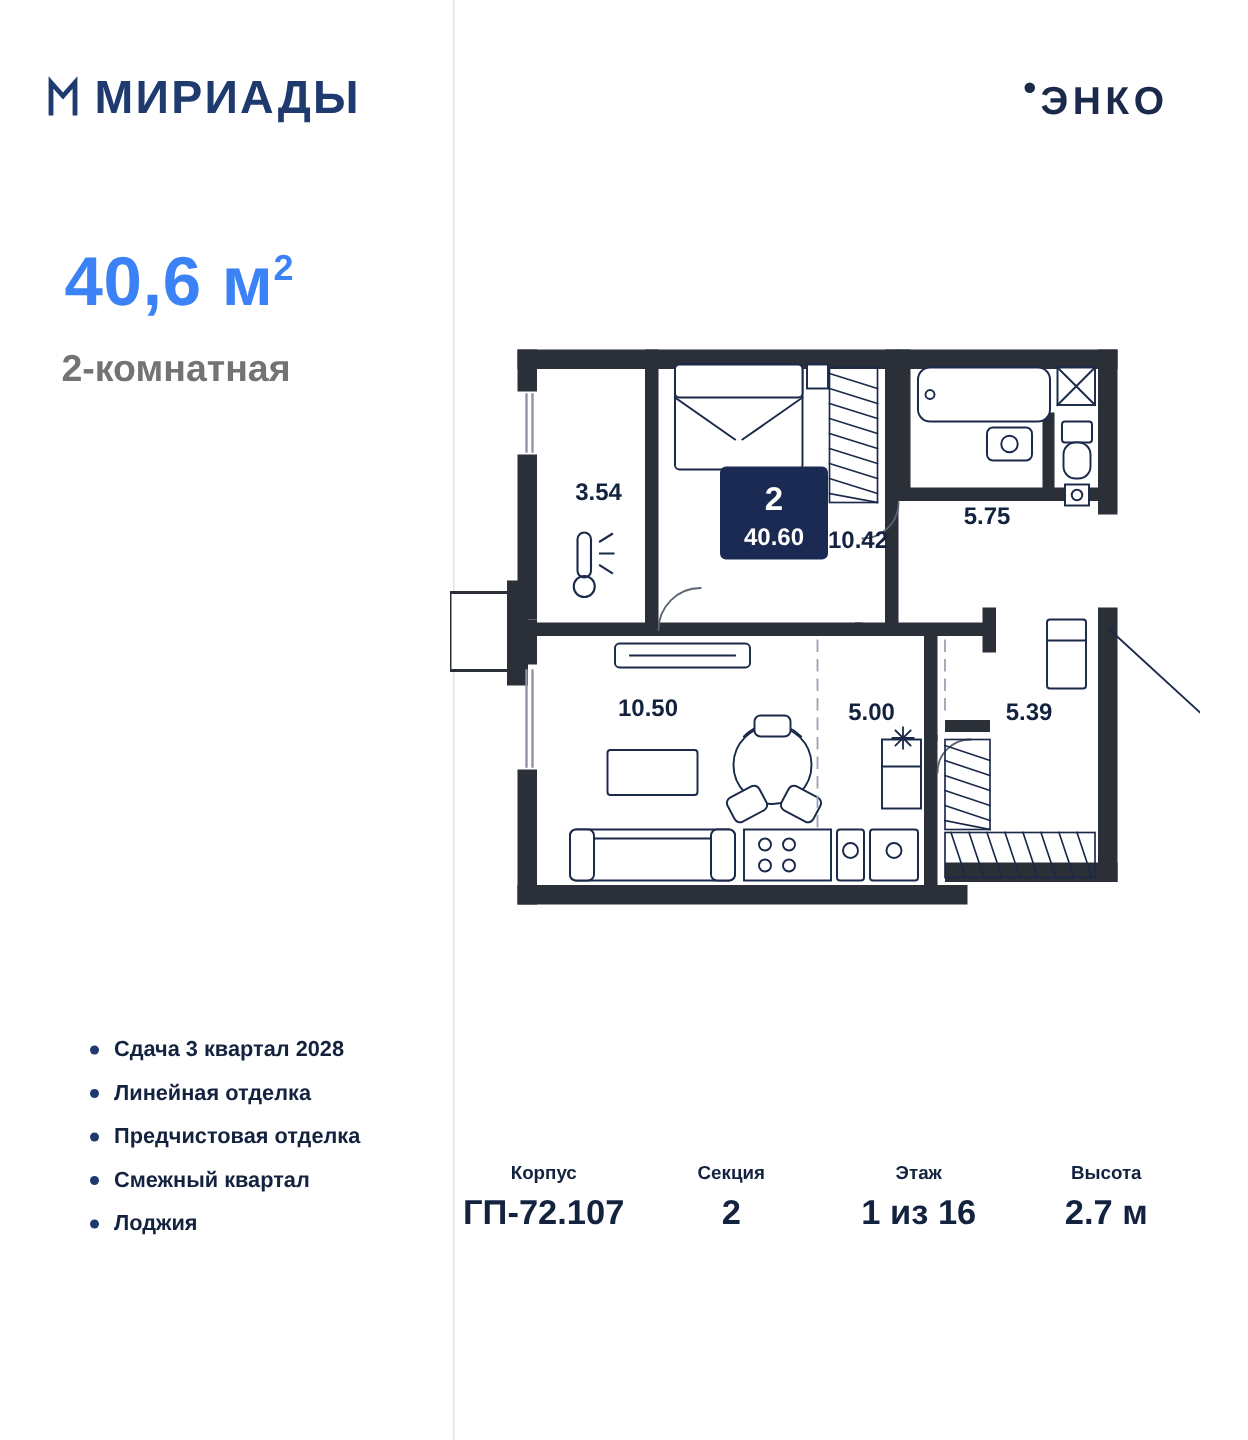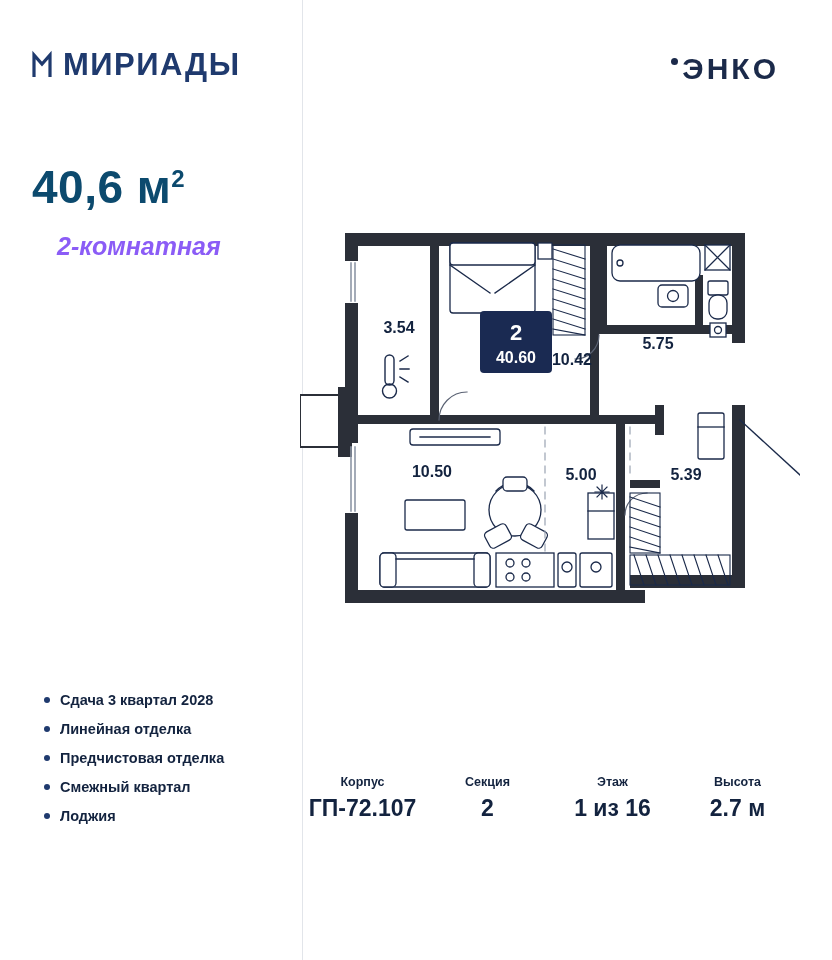--- a/index.html
+++ b/index.html
@@ -45,61 +45,60 @@
   .brand-text {
     font-size: 31px;
     font-weight: bold;
     letter-spacing: 1.5px;
     color: #1f3a6e;
   }
   .logo-right {
     position: absolute;
     right: 53px;
     top: 52px;
-    font-size: 30px;
+    font-size: 26px;
     font-weight: bold;
     letter-spacing: 3px;
     color: #1b2a4a;
   }
   .logo-right .dot {
     display: inline-block;
     width: 7px;
     height: 7px;
     border-radius: 50%;
     background: #1b2a4a;
     vertical-align: 14px;
     margin-right: 4px;
   }
   
   .area {
     position: absolute;
-    left: 32px;
+    left: 43px;
     top: 160px;
     font-size: 46px;
     font-weight: bold;
-    color: #0c4a6e;
+    color: #3b82f6;
     letter-spacing: 0.5px;
   }
   .area sup {
     font-size: 24px;
     vertical-align: super;
   }
   .rooms {
     position: absolute;
-    left: 57px;
+    left: 41px;
     top: 232px;
     font-size: 25px;
     font-weight: bold;
-    color: #8b5cf6;
-    font-style: italic;
+    color: #737373;
   }
   
   .features {
     position: absolute;
-    left: 44px;
+    left: 60px;
     top: 692px;
     width: 240px;
   }
   .feature {
     display: flex;
     align-items: center;
     gap: 10px;
     margin-bottom: 13px;
     font-size: 14.5px;
     font-weight: bold;

